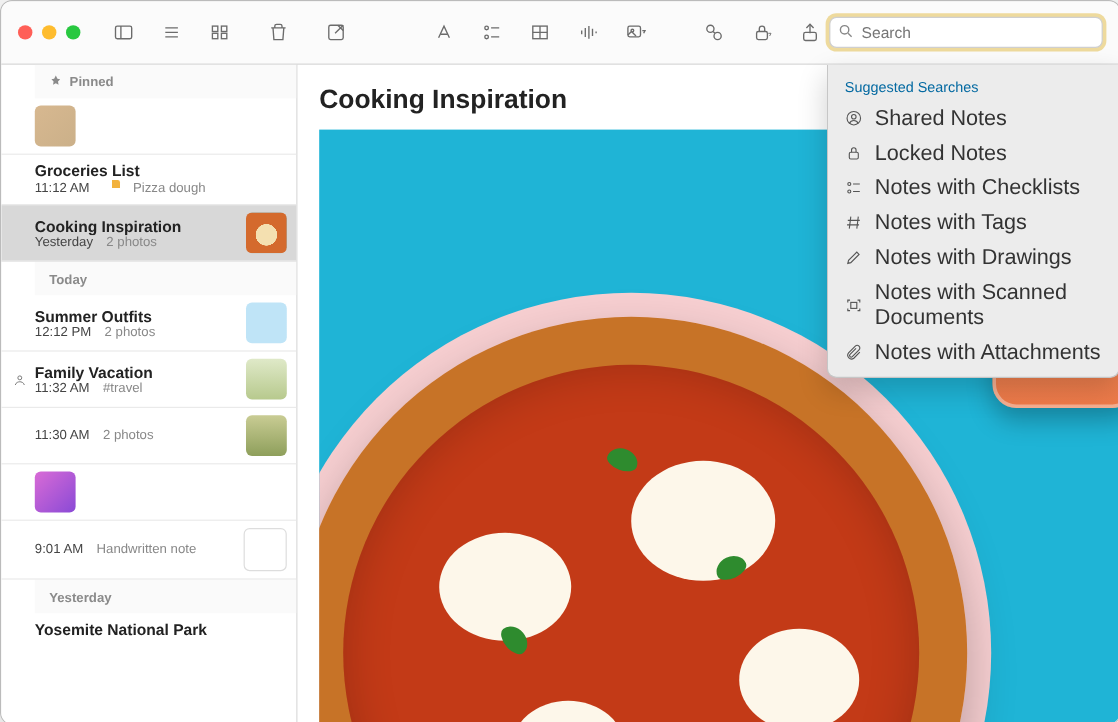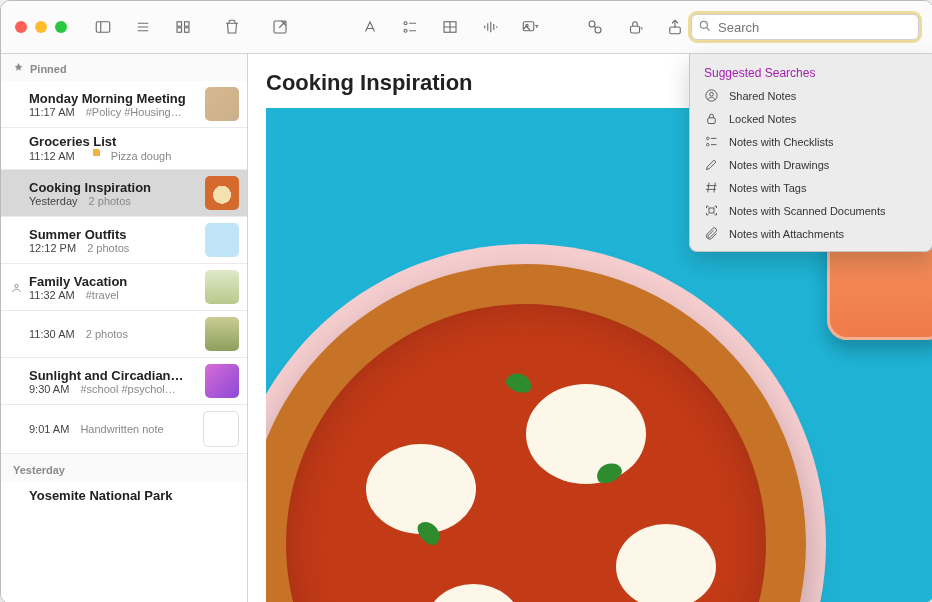--- a/index.html
+++ b/index.html
@@ -27,21 +27,21 @@
   .tb-btn svg{width:18px;height:18px;stroke:#6b6b6b;stroke-width:1.5;fill:none;}
   .tb-spacer{flex:0 0 auto;width:20px;}
   .tb-sep{width:18px;}
   .searchwrap{margin-left:auto;margin-right:14px;position:relative;}
   .search{width:214px;height:24px;border-radius:6px;border:1px solid #cfcfcf;box-shadow:0 0 0 3px rgba(230,197,95,.6);background:#fff;display:flex;align-items:center;padding:0 6px;gap:4px;}
   .search input{border:none;outline:none;font-size:13px;flex:1;background:transparent;color:var(--text);}
   .search svg{width:14px;height:14px;stroke:#888;stroke-width:2;fill:none;flex:0 0 auto;}
 
   .body{display:flex;height:calc(100% - var(--toolbar-h));position:relative;}
   .sidebar{width:var(--sidebar-w);flex:0 0 auto;border-right:1px solid var(--border);background:#fff;overflow:hidden;display:flex;flex-direction:column;}
-  .section-head{font-size:11px;color:#8a8a8a;font-weight:600;padding:10px 12px 6px 12px;display:flex;align-items:center;gap:6px;background:#fafafa;}
+  .section-head{font-size:11px;color:#8a8a8a;font-weight:600;padding:10px 12px 6px 12px;display:flex;align-items:center;gap:6px;background:#fafafa;margin-left:28px;}
   .section-head.first{padding-top:8px;}
   .pin-icon svg{width:11px;height:11px;fill:#8a8a8a;}
   .note-item{display:flex;align-items:center;gap:8px;padding:6px 8px 6px 28px;border-bottom:1px solid #eaeaea;position:relative;}
   .note-item.selected{background:var(--selected);}
   .note-txt{flex:1;min-width:0;}
   .note-title{font-weight:600;font-size:13px;white-space:nowrap;overflow:hidden;text-overflow:ellipsis;}
   .note-meta{font-size:11px;color:var(--text-muted);white-space:nowrap;overflow:hidden;text-overflow:ellipsis;display:flex;align-items:center;gap:4px;}
   .note-meta .time{color:#444;}
   .thumb{width:34px;height:34px;border-radius:5px;flex:0 0 auto;background:#ddd;background-size:cover;}
   .thumb.t-meeting{background:linear-gradient(135deg,#d7b890,#cbb089);}
@@ -67,22 +67,22 @@
     box-shadow:inset 0 0 40px rgba(0,0,0,.2);}
   .cheese{position:absolute;border-radius:50%;background:#fdf7ea;}
   .leaf{position:absolute;width:26px;height:18px;background:#2e8b2e;border-radius:50% 50% 50% 50% / 60% 60% 40% 40%;transform:rotate(20deg);}
   .plate{position:absolute;width:600px;height:600px;border-radius:50%;bottom:-240px;left:-40px;background:#f7cfd1;}
   .drink{position:absolute;right:-24px;top:-8px;width:160px;height:240px;}
   .glass{position:absolute;left:30px;top:60px;width:120px;height:180px;border-radius:8px 8px 20px 20px;background:linear-gradient(#f6a06a,#ef7a49);box-shadow:inset 0 0 0 3px rgba(255,255,255,.4),0 10px 20px rgba(0,0,0,.25);}
   .rosemary{position:absolute;left:70px;top:0;width:8px;height:80px;background:#4b6e2f;border-radius:4px;transform:rotate(14deg);box-shadow:12px -2px 0 #4b6e2f;}
 
   
   .popup{position:absolute;top:0;right:0;width:242px;background:var(--popup-bg);border:1px solid #c6c6c6;border-top:none;border-radius:0 0 8px 8px;padding:6px 0 6px;box-shadow:0 10px 24px rgba(0,0,0,.18);}
-  .popup-head{font-size:12px;color:#a21caf;padding:6px 14px 4px;}
-  .popup-item{display:flex;align-items:center;gap:10px;padding:4px 14px;font-size:11px;color:#333;}
+  .popup-head{font-size:12px;color:#0369a1;padding:6px 14px 4px;}
+  .popup-item{display:flex;align-items:center;gap:10px;padding:4px 14px;font-size:18px;color:#333;}
   .popup-item svg{width:15px;height:15px;stroke:#555;fill:none;stroke-width:1.5;flex:0 0 auto;}
 </style>
 </head>
 <body>
 
 <div class="window">
 
   <div class="toolbar">
     <div class="traffic">
       <div class="tl red"></div>
@@ -219,42 +219,41 @@
     <div class="sidebar">
 
       <div class="section-head first">
         <span class="pin-icon"><svg viewBox="0 0 24 24">
               <path d="M12 2l3 6 5 1-4 4 1 6-5-3-5 3 1-6-4-4 5-1z" fill="#8a8a8a" stroke="none"></path>
             </svg></span>
         <span>Pinned</span>
       </div>
 
       <div class="note-item">
-        <div class="note-txt">
-          <div class="note-title">Monday Morning Meeting</div>
-          <div class="note-meta"><span class="time">11:17 AM</span>&nbsp;<span>#Policy #Housing…</span></div>
-        </div>
         <div class="thumb t-meeting"></div>
       </div>
 
       <div class="note-item">
         <div class="note-txt">
           <div class="note-title">Groceries List</div>
           <div class="note-meta"><span class="time">11:12 AM</span>&nbsp;<span class="meta-pizza"></span>&nbsp;<span>Pizza dough</span></div>
         </div>
       </div>
 
       <div class="note-item selected">
         <div class="note-txt">
           <div class="note-title">Cooking Inspiration</div>
           <div class="note-meta"><span class="time">Yesterday</span>&nbsp;<span>2 photos</span></div>
         </div>
         <div class="thumb t-pizza"></div>
       </div>
 
+      <div class="section-head">
+        <span>Today</span>
+      </div>
 
       <div class="note-item">
         <div class="note-txt">
           <div class="note-title">Summer Outfits</div>
           <div class="note-meta"><span class="time">12:12 PM</span>&nbsp;<span>2 photos</span></div>
         </div>
         <div class="thumb t-outfits"></div>
       </div>
 
       <div class="note-item">
@@ -272,24 +271,20 @@
       </div>
 
       <div class="note-item">
         <div class="note-txt">
           <div class="note-meta"><span class="time">11:30 AM</span>&nbsp;<span>2 photos</span></div>
         </div>
         <div class="thumb t-hike"></div>
       </div>
 
       <div class="note-item">
-        <div class="note-txt">
-          <div class="note-title">Sunlight and Circadian…</div>
-          <div class="note-meta"><span class="time">9:30 AM</span>&nbsp;<span>#school #psychol…</span></div>
-        </div>
         <div class="thumb t-circadian"></div>
       </div>
 
       <div class="note-item">
         <div class="note-txt">
           <div class="note-meta"><span class="time">9:01 AM</span>&nbsp;<span>Handwritten note</span></div>
         </div>
         <div class="thumb t-evolution"></div>
       </div>
 
@@ -344,35 +339,35 @@
           <svg viewBox="0 0 24 24">
               <circle cx="6" cy="7" r="2"></circle>
               <line x1="11" y1="7" x2="20" y2="7"></line>
               <circle cx="6" cy="17" r="2"></circle>
               <line x1="11" y1="17" x2="20" y2="17"></line>
             </svg>
           <span>Notes with Checklists</span>
         </div>
         <div class="popup-item">
           <svg viewBox="0 0 24 24">
-              <path d="M4 20l4-1 11-11-3-3L5 16z"></path>
-            </svg>
-          <span>Notes with Drawings</span>
-        </div>
-        <div class="popup-item">
-          <svg viewBox="0 0 24 24">
               <line x1="8" y1="4" x2="6" y2="20"></line>
               <line x1="18" y1="4" x2="16" y2="20"></line>
               <line x1="4" y1="9" x2="20" y2="9"></line>
               <line x1="3" y1="15" x2="19" y2="15"></line>
             </svg>
           <span>Notes with Tags</span>
         </div>
         <div class="popup-item">
           <svg viewBox="0 0 24 24">
+              <path d="M4 20l4-1 11-11-3-3L5 16z"></path>
+            </svg>
+          <span>Notes with Drawings</span>
+        </div>
+        <div class="popup-item">
+          <svg viewBox="0 0 24 24">
               <path d="M4 8V5h3M20 8V5h-3M4 16v3h3M20 16v3h-3"></path>
               <rect x="8" y="8" width="8" height="8"></rect>
             </svg>
           <span>Notes with Scanned Documents</span>
         </div>
         <div class="popup-item">
           <svg viewBox="0 0 24 24">
               <path d="M20 12l-8 8a5 5 0 0 1-7-7l9-9a3.5 3.5 0 0 1 5 5l-9 9a2 2 0 0 1-3-3l8-8"></path>
             </svg>
           <span>Notes with Attachments</span>

